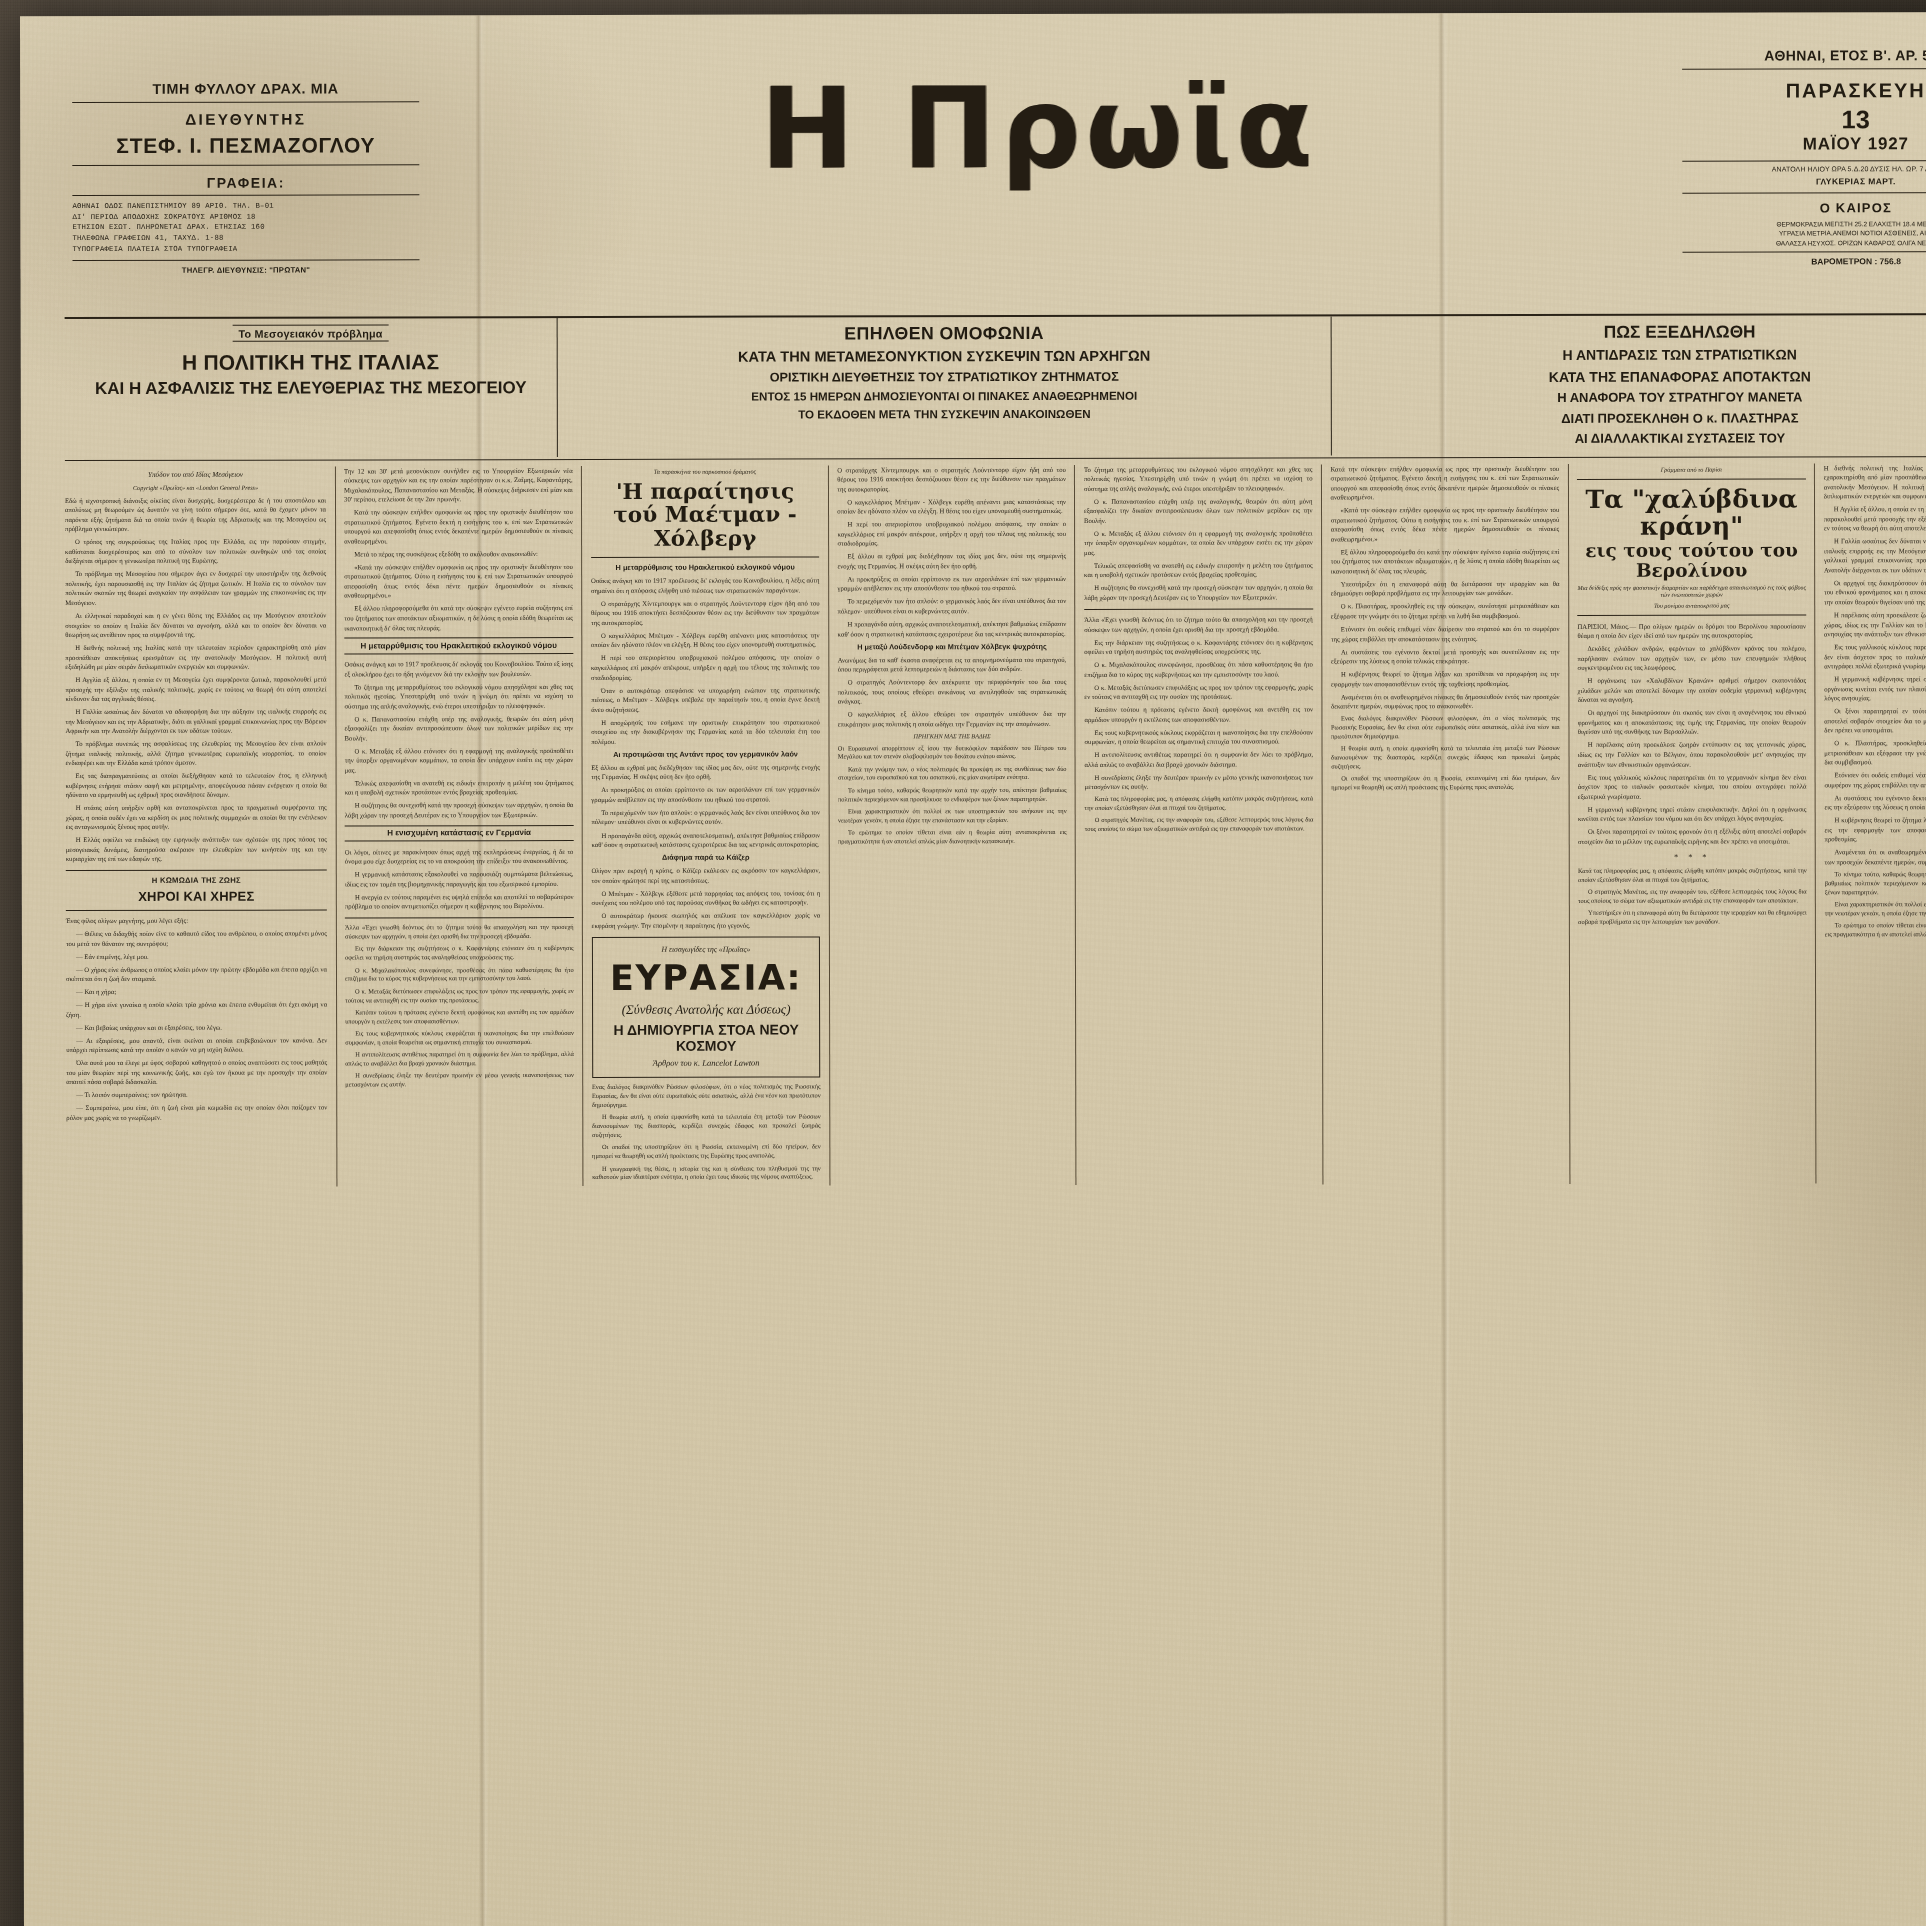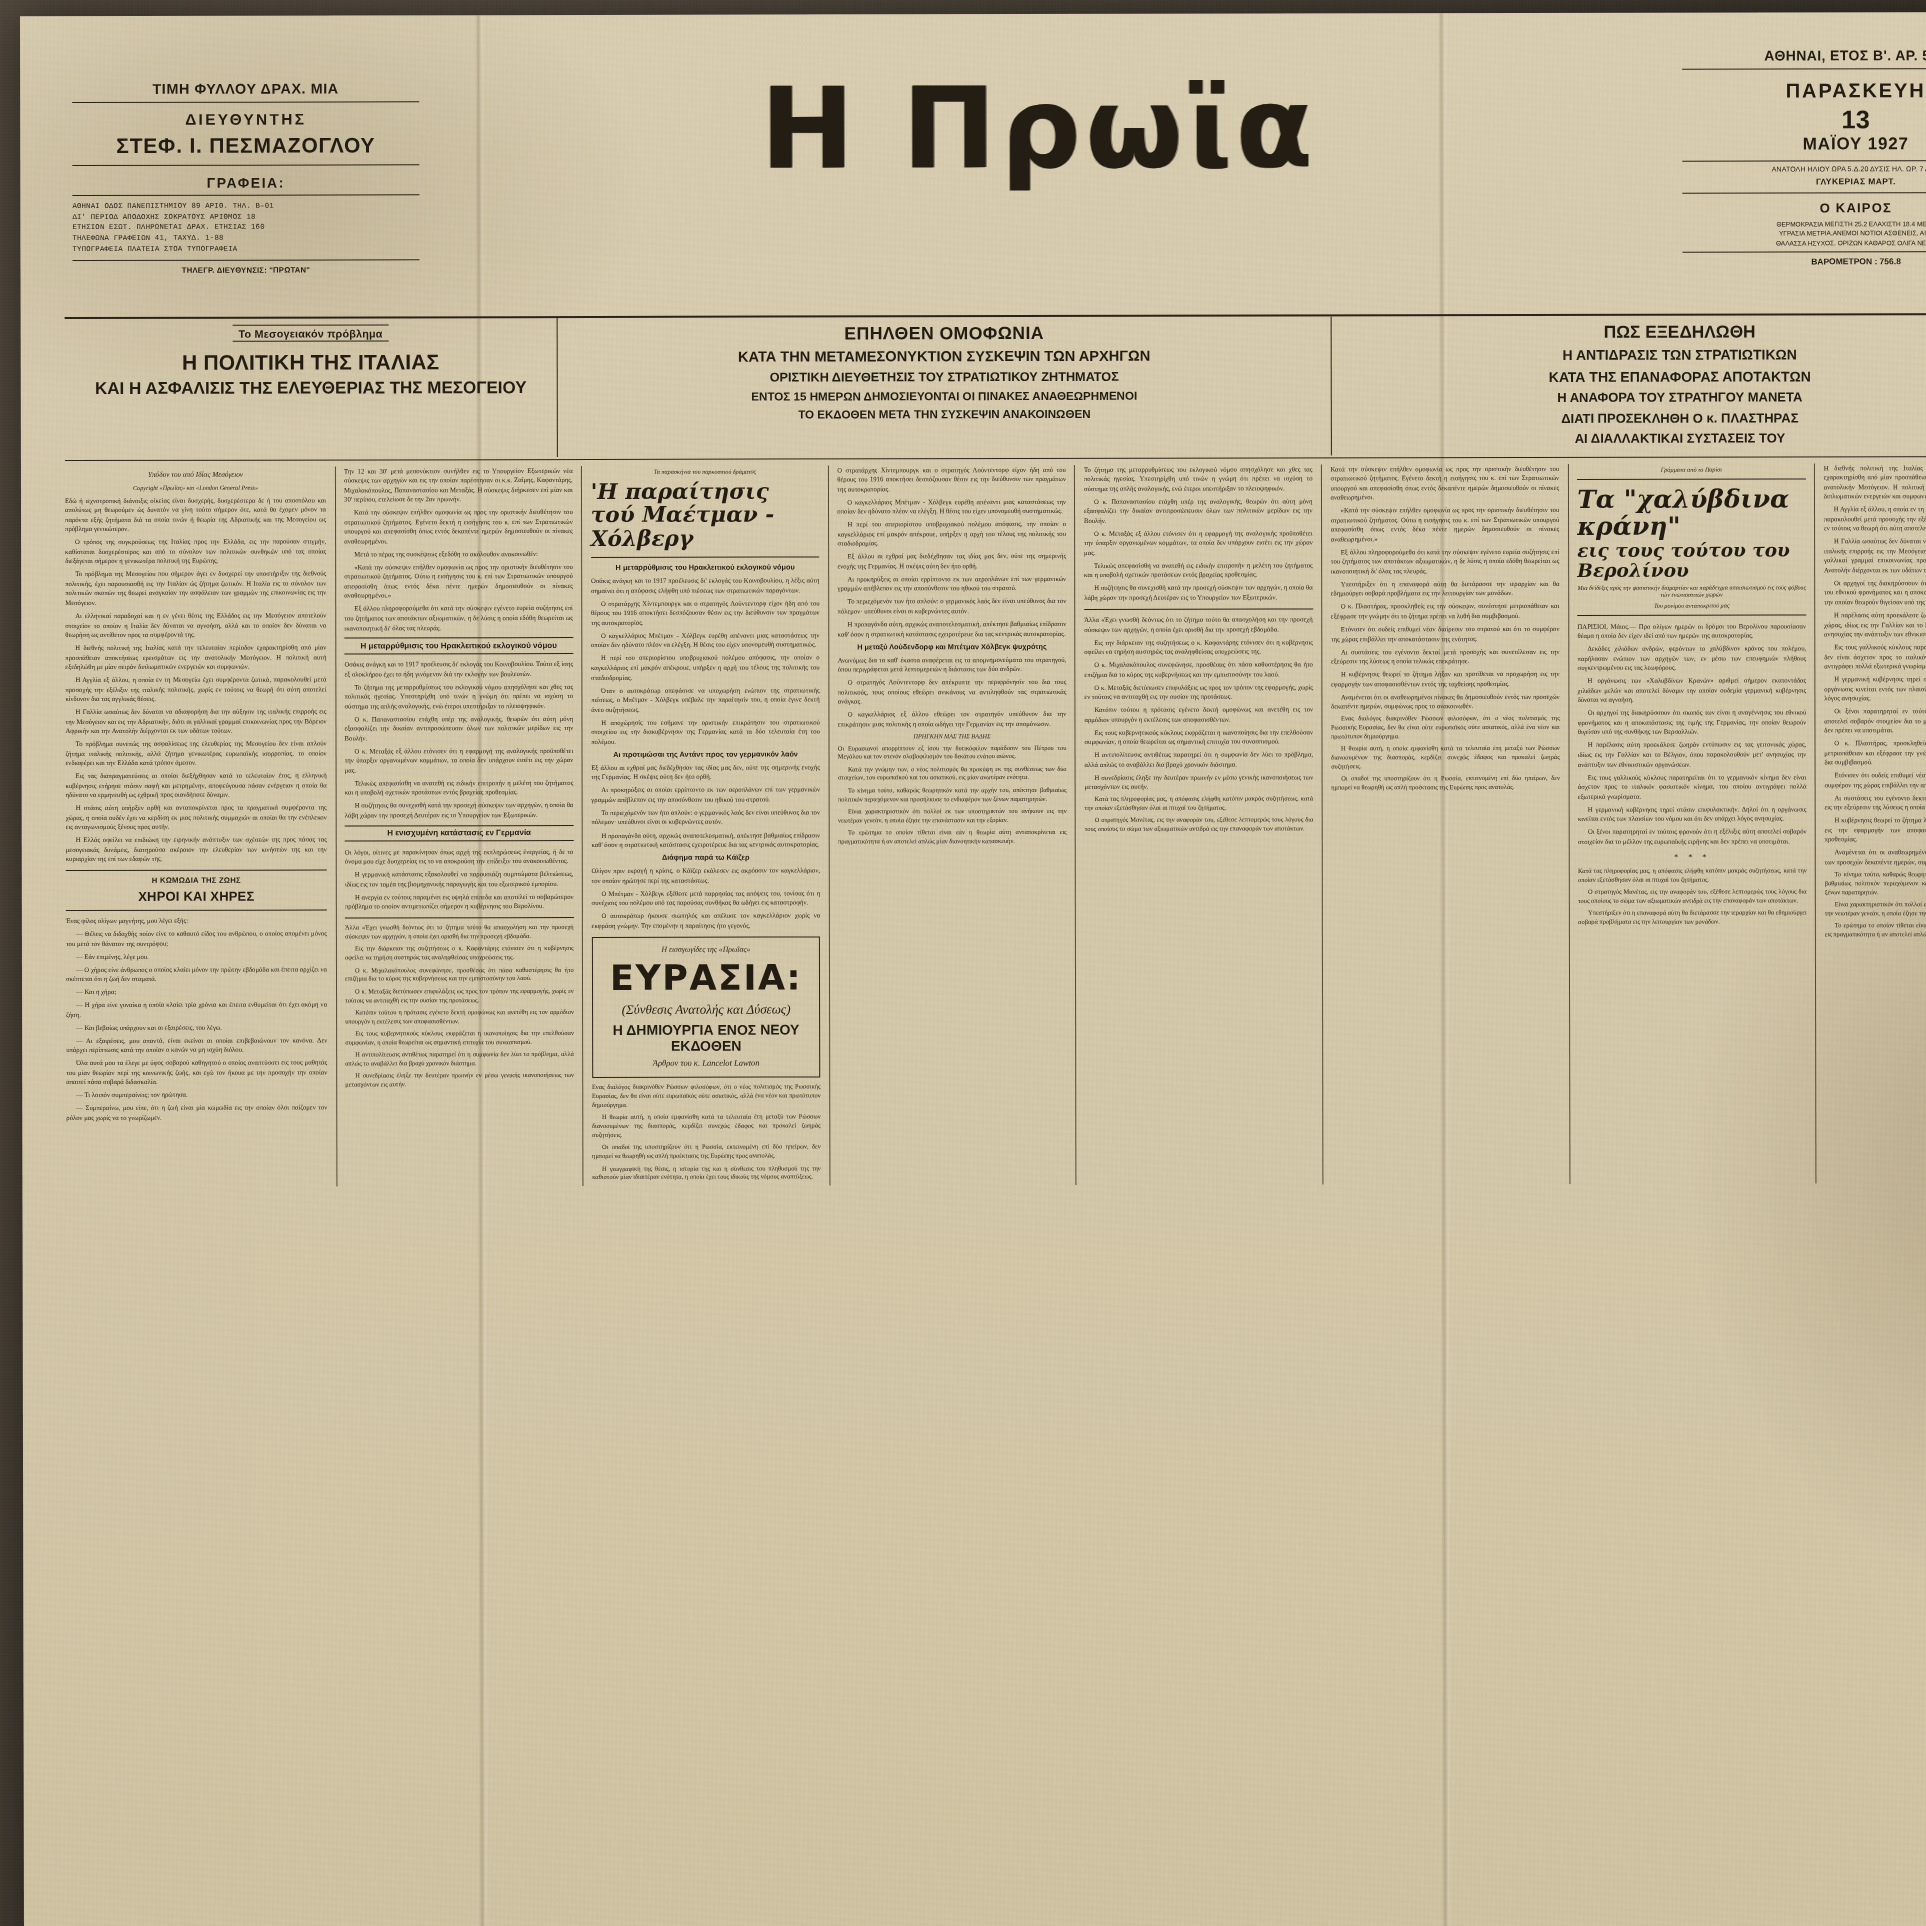--- a/index.html
+++ b/index.html
@@ -330,22 +330,22 @@
     text-align: center;
     font-size: 6.2px;
     font-style: italic;
     margin: 2.3px 0 4.6px 0;
   }
   .stars { text-align: center; letter-spacing: 3.9px; font-size: 8.5px; margin: 5.4px 0; }
 
   
   .script-title {
     font-family: "DejaVu Serif", serif;
-    font-style: italic;
-    font-weight: bold;
+    font-weight: bold;
+    text-align: center;
     line-height: 1.1;
   }
   .st-48 { font-size: 18.5px; }
   .st-56 { font-size: 21.6px; }
   .st-64 { font-size: 25px; }
 
   
   .ad-box {
     border: 1.5px double #2a2318;
     padding: 7.7px 7px 9.2px 7px;
@@ -553,21 +553,21 @@
         <p class="p">Η προπαγάνδα αύτη, αρχικώς αναποτελεσματική, απέκτησε βαθμιαίως επίδρασιν καθ' όσον η στρατιωτική κατάστασις εχειροτέρευε δια τας κεντρικάς αυτοκρατορίας.</p>
         <div class="smallcap">Διάφημα παρά τω Κάϊζερ</div>
         <p class="p first">Ολίγον πριν εκραγή η κρίσις, ο Κάϊζερ εκάλεσεν εις ακρόασιν τον καγκελλάριον, τον οποίον ηρώτησε περί της καταστάσεως.</p>
         <p class="p">Ο Μπέτμαν - Χόλβεγκ εξέθεσε μετά παρρησίας τας απόψεις του, τονίσας ότι η συνέχισις του πολέμου υπό τας παρούσας συνθήκας θα ωδήγει εις καταστροφήν.</p>
         <p class="p">Ο αυτοκράτωρ ήκουσε σιωπηλός και απέλυσε τον καγκελλάριον χωρίς να εκφράση γνώμην. Την επομένην η παραίτησις ήτο γεγονός.</p>
 
         <div class="ad-box">
           <div class="ad-pre">Η εισαγωγίδες της «Πρωΐας»</div>
           <div class="ad-title">ΕΥΡΑΣΙΑ:</div>
           <div class="ad-sub">(Σύνθεσις Ανατολής και Δύσεως)</div>
-          <div class="ad-sub2">Η ΔΗΜΙΟΥΡΓΙΑ ΕΝΟΣ ΝΕΟΥ ΕΚΔΟΘΕΝ</div>
+          <div class="ad-sub2">Η ΔΗΜΙΟΥΡΓΙΑ ΣΤΟΑ ΝΕΟΥ ΚΟΣΜΟΥ</div>
           <div class="ad-author">Άρθρον του κ. Lancelot Lawton</div>
         </div>
 
         <p class="p first tight">Ενας διαλόγος διακρινόθεν Ρώσσων φιλοσόφων, ότι ο νέος πολιτισμός της Ρωσσικής Ευρασίας, δεν θα είναι ούτε ευρωπαϊκός ούτε ασιατικός, αλλά ένα νέον και πρωτότυπον δημιούργημα.</p>
         <p class="p tight">Η θεωρία αυτή, η οποία εμφανίσθη κατά τα τελευταία έτη μεταξύ των Ρώσσων διανοουμένων της διασποράς, κερδίζει συνεχώς έδαφος και προκαλεί ζωηράς συζητήσεις.</p>
         <p class="p tight">Οι οπαδοί της υποστηρίζουν ότι η Ρωσσία, εκτεινομένη επί δύο ηπείρων, δεν ημπορεί να θεωρηθή ως απλή προέκτασις της Ευρώπης προς ανατολάς.</p>
         <p class="p tight">Η γεωγραφική της θέσις, η ιστορία της και η σύνθεσις του πληθυσμού της την καθιστούν μίαν ιδιαιτέραν ενότητα, η οποία έχει τους ιδικούς της νόμους αναπτύξεως.</p>
       </div>
 
       <div class="col c4">

